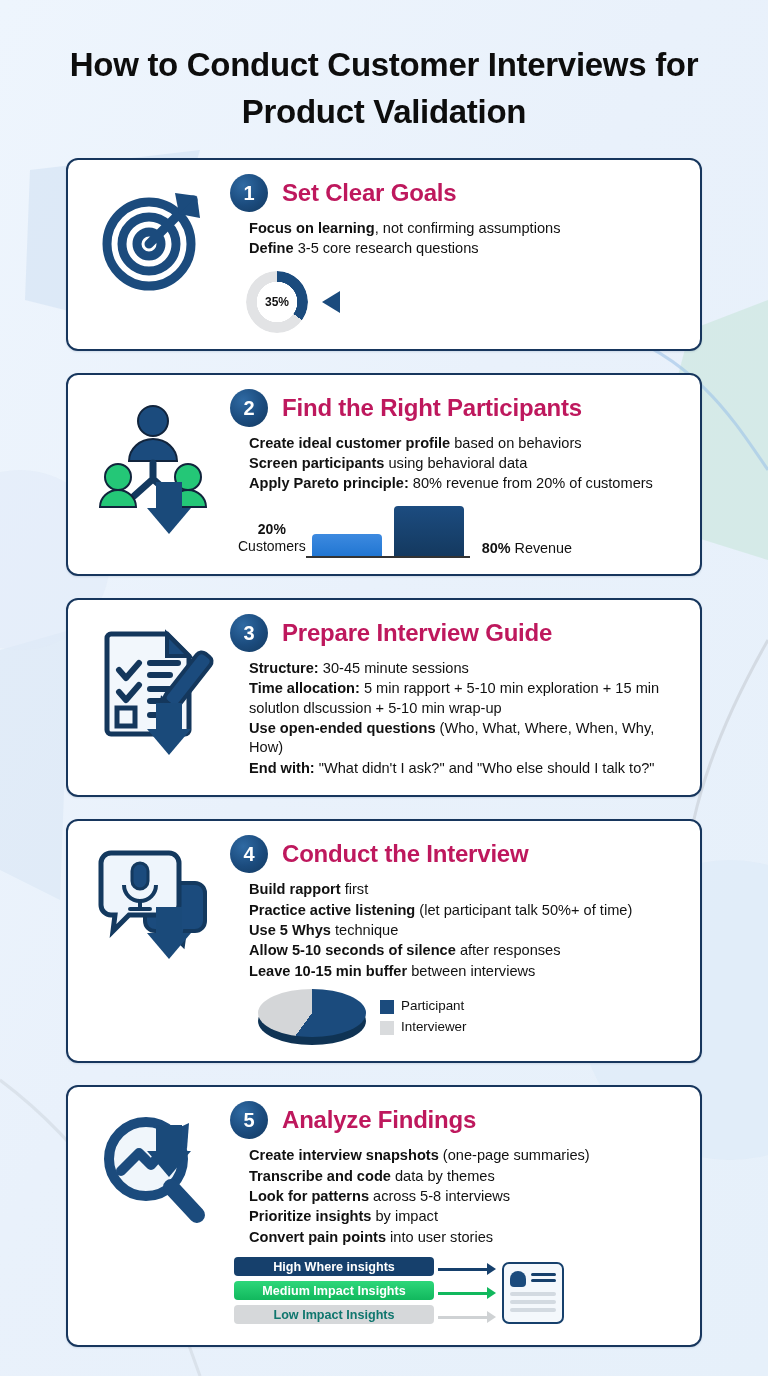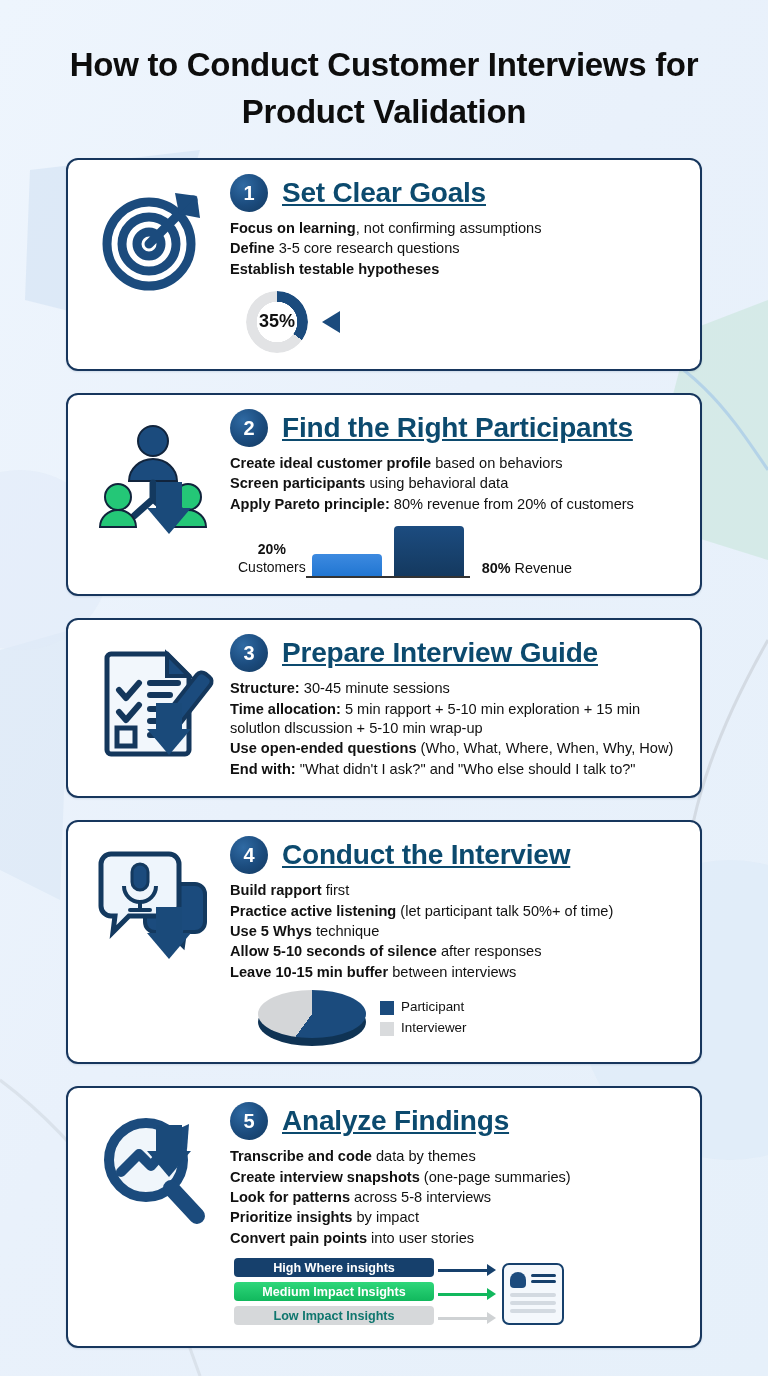--- a/index.html
+++ b/index.html
@@ -60,38 +60,38 @@
 
   .head-row { display: flex; align-items: center; gap: 14px; margin-bottom: 7px; }
   .badge {
     width: 38px; height: 38px; flex: 0 0 38px;
     border-radius: 50%;
     background: radial-gradient(circle at 35% 30%, #2f6aa3 0%, #1b4b7d 55%, #13395f 100%);
     color: #fff; font-weight: bold; font-size: 20px;
     display: flex; align-items: center; justify-content: center;
     line-height: 1;
   }
-  .step-title { font-size: 28px; font-weight: bold; color: #0c4a6e; letter-spacing: -0.2px; text-decoration: underline; }
+  .step-title { font-size: 24px; font-weight: bold; color: #be185d; letter-spacing: -0.2px; }
 
   .bullets { font-size: 14.6px; line-height: 1.33; color: #111; }
-  .bullets div { margin-bottom: 1px; }
+  .bullets div { margin-bottom: 1px; margin-left: 19px; }
   .bullets b { font-weight: bold; }
 
   
   .viz1 { display: flex; align-items: center; gap: 10px; margin-top: 12px; }
   .donut-wrap { position: relative; width: 62px; height: 62px; margin-left: 16px; }
   .donut {
     width: 62px; height: 62px; border-radius: 50%;
     background: conic-gradient(#1b4b7d 0 35%, #e2e3e5 35% 100%);
     -webkit-mask: radial-gradient(circle, transparent 20px, #000 20.5px);
     mask: radial-gradient(circle, transparent 20px, #000 20.5px);
   }
   .donut-label {
     position: absolute; inset: 0; display: flex; align-items: center; justify-content: center;
-    font-size: 18px; font-weight: bold; color: #111;
+    font-size: 12px; font-weight: bold; color: #111;
   }
   .tri-left {
     width: 0; height: 0;
     border-top: 11px solid transparent;
     border-bottom: 11px solid transparent;
     border-right: 18px solid #1b4b7d;
     margin: 0 4px;
   }
   .viz1 .cap { font-size: 14.4px; line-height: 1.3; max-width: 300px; }
 
@@ -199,21 +199,20 @@
           </svg>
         </div>
         <div class="body">
           <div class="head-row">
             <div class="badge">1</div>
             <div class="step-title">Set Clear Goals</div>
           </div>
           <div class="bullets">
             <div><b>Focus on learning</b><span>, not confirming assumptions</span></div>
             <div><b>Define</b><span> 3-5 core research questions</span></div>
-            <div><b>Establish testable hypotheses</b><span></span></div>
           </div>
           <div class="viz1">
             <div class="donut-wrap">
               <div class="donut"></div>
               <div class="donut-label">35%</div>
             </div>
             <div class="tri-left"></div>
           </div>
         </div>
       </div>
@@ -364,22 +363,22 @@
             <polygon points="88,8 86,34 62,20" fill="#1b4b7d"></polygon>
             <path d="M70 72 L96 100" stroke="#1b4b7d" stroke-width="16" stroke-linecap="round"></path>
           </svg>
         </div>
         <div class="body">
           <div class="head-row">
             <div class="badge">5</div>
             <div class="step-title">Analyze Findings</div>
           </div>
           <div class="bullets">
+            <div><b>Create interview snapshots</b><span> (one-page summaries)</span></div>
             <div><b>Transcribe and code</b><span> data by themes</span></div>
-            <div><b>Create interview snapshots</b><span> (one-page summaries)</span></div>
             <div><b>Look for patterns</b><span> across 5-8 interviews</span></div>
             <div><b>Prioritize insights</b><span> by impact</span></div>
             <div><b>Convert pain points</b><span> into user stories</span></div>
           </div>
           <div class="viz5">
             <div class="impacts">
               <div class="ibar high">High Where insights</div>
               <div class="ibar med">Medium Impact Insights</div>
               <div class="ibar low">Low Impact Insights</div>
             </div>

